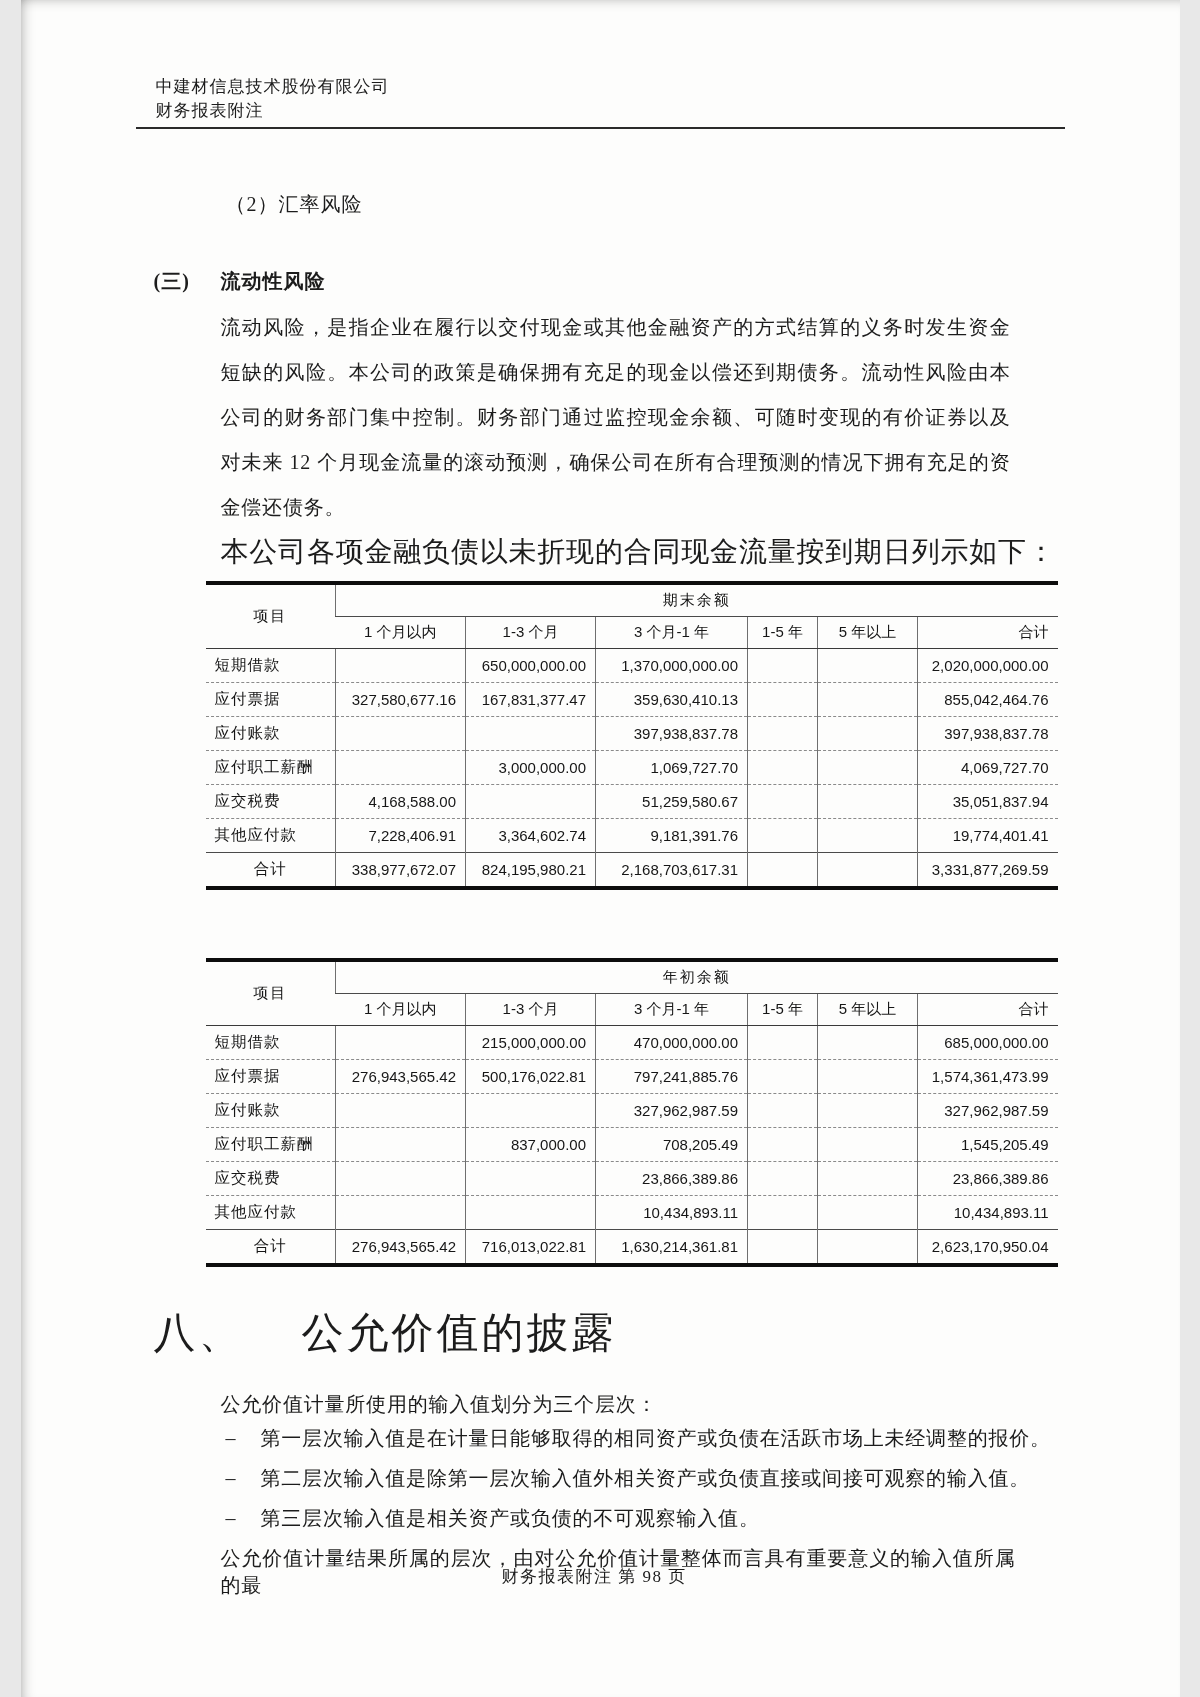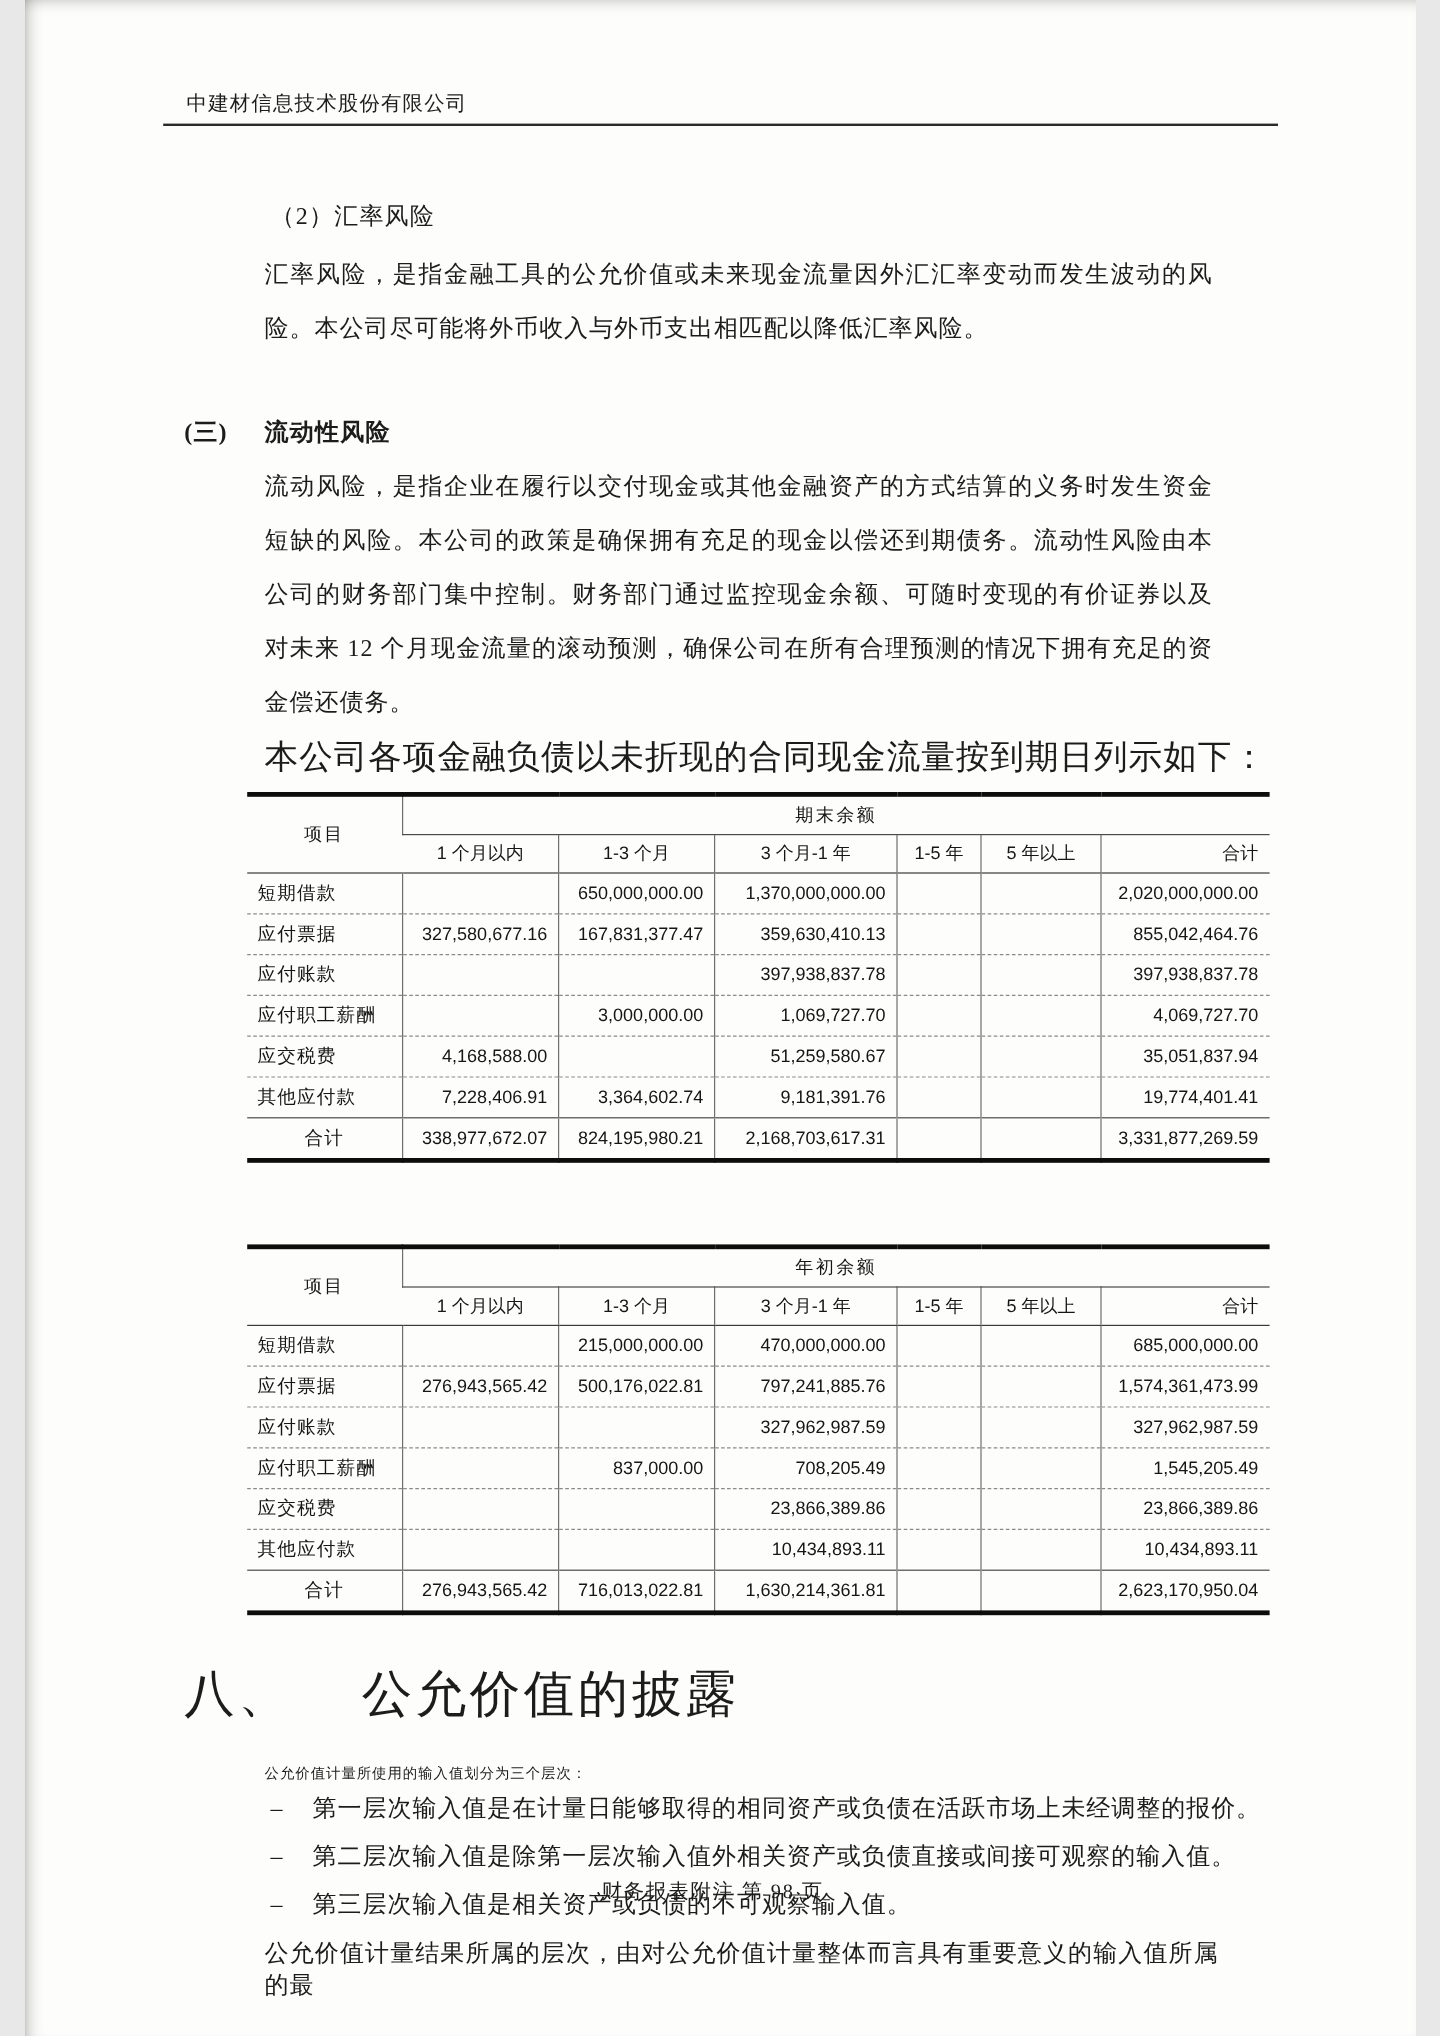--- a/index.html
+++ b/index.html
@@ -70,42 +70,42 @@
   tbody td { border-bottom:1px dashed #8a8a8a; }
   tbody tr:last-child td { border-bottom:none; }
   tbody tr.total td { border-top:1px solid #4a4a4a; }
   td.item { text-align:left; letter-spacing:1px; font-size:15.5px;}
   td.num  { text-align:right; font-size:15px; }
   tr.total td.item { text-align:center; }
 
   
   .big-heading { margin:38px 0 0 18px; font-size:42px; letter-spacing:3px; display:flex; }
   .big-heading .num { margin-right:58px; }
-  .fv-intro { margin:30px 0 0 85px; font-size:12px; letter-spacing:.8px; }
+  .fv-intro { margin:30px 0 0 85px; font-size:20px; letter-spacing:.8px; }
   .bullet { margin:0 0 0 90px; display:flex; font-size:20px; letter-spacing:.8px; line-height:40px; }
   .bullet:first-of-type { margin-top:14px; }
   .bullet .dash { width:35px; flex:0 0 35px; }
   .fv-closing { margin:7px 0 0 85px; width:795px; font-size:20px; letter-spacing:.8px; text-align:justify; }
 
   
   .doc-footer { position:absolute; left:0; right:12px; top:1565px; text-align:center; font-size:17px; letter-spacing:1.5px; }
 </style>
 </head>
 <body>
 
 <div class="page">
   <div class="content">
 
     <div class="doc-header">
       <div>中建材信息技术股份有限公司</div>
+      <div>财务报表附注</div>
     </div>
     <hr class="header-rule">
 
     <div class="sec2-heading">（2）汇率风险</div>
-    <p class="para first">汇率风险，是指金融工具的公允价值或未来现金流量因外汇汇率变动而发生波动的风险。本公司尽可能将外币收入与外币支出相匹配以降低汇率风险。</p>
 
     <div class="sec3-row">
       <span class="sec3-num">(三)</span>
       <span>流动性风险</span>
     </div>
     <p class="para liquidity">流动风险，是指企业在履行以交付现金或其他金融资产的方式结算的义务时发生资金短缺的风险。本公司的政策是确保拥有充足的现金以偿还到期债务。流动性风险由本公司的财务部门集中控制。财务部门通过监控现金余额、可随时变现的有价证券以及对未来 12 个月现金流量的滚动预测，确保公司在所有合理预测的情况下拥有充足的资金偿还债务。</p>
     <div class="table-intro">本公司各项金融负债以未折现的合同现金流量按到期日列示如下：</div>
 
     <table class="fin">
       <colgroup>

